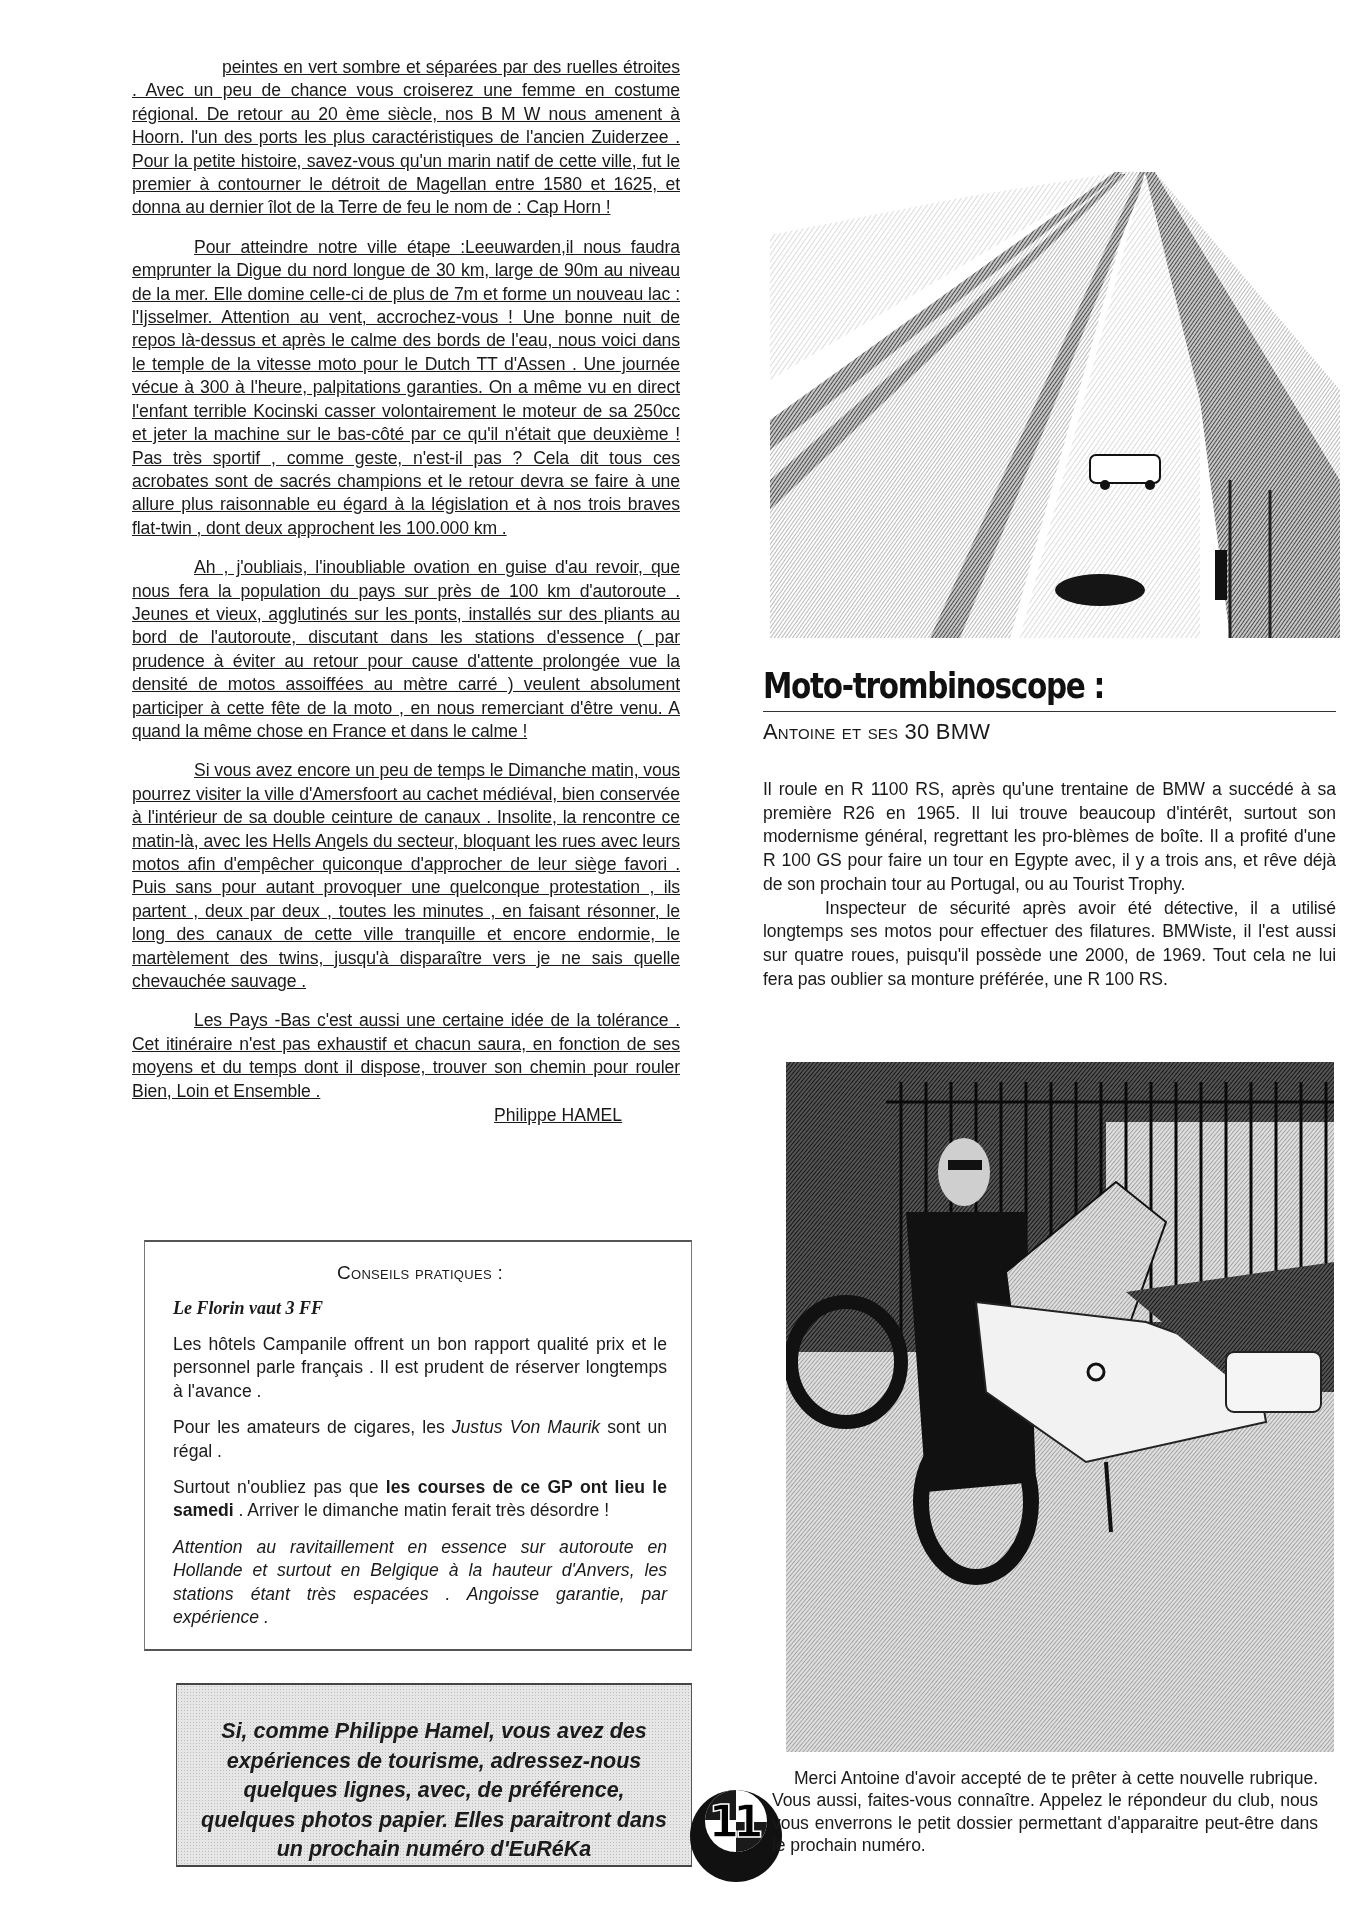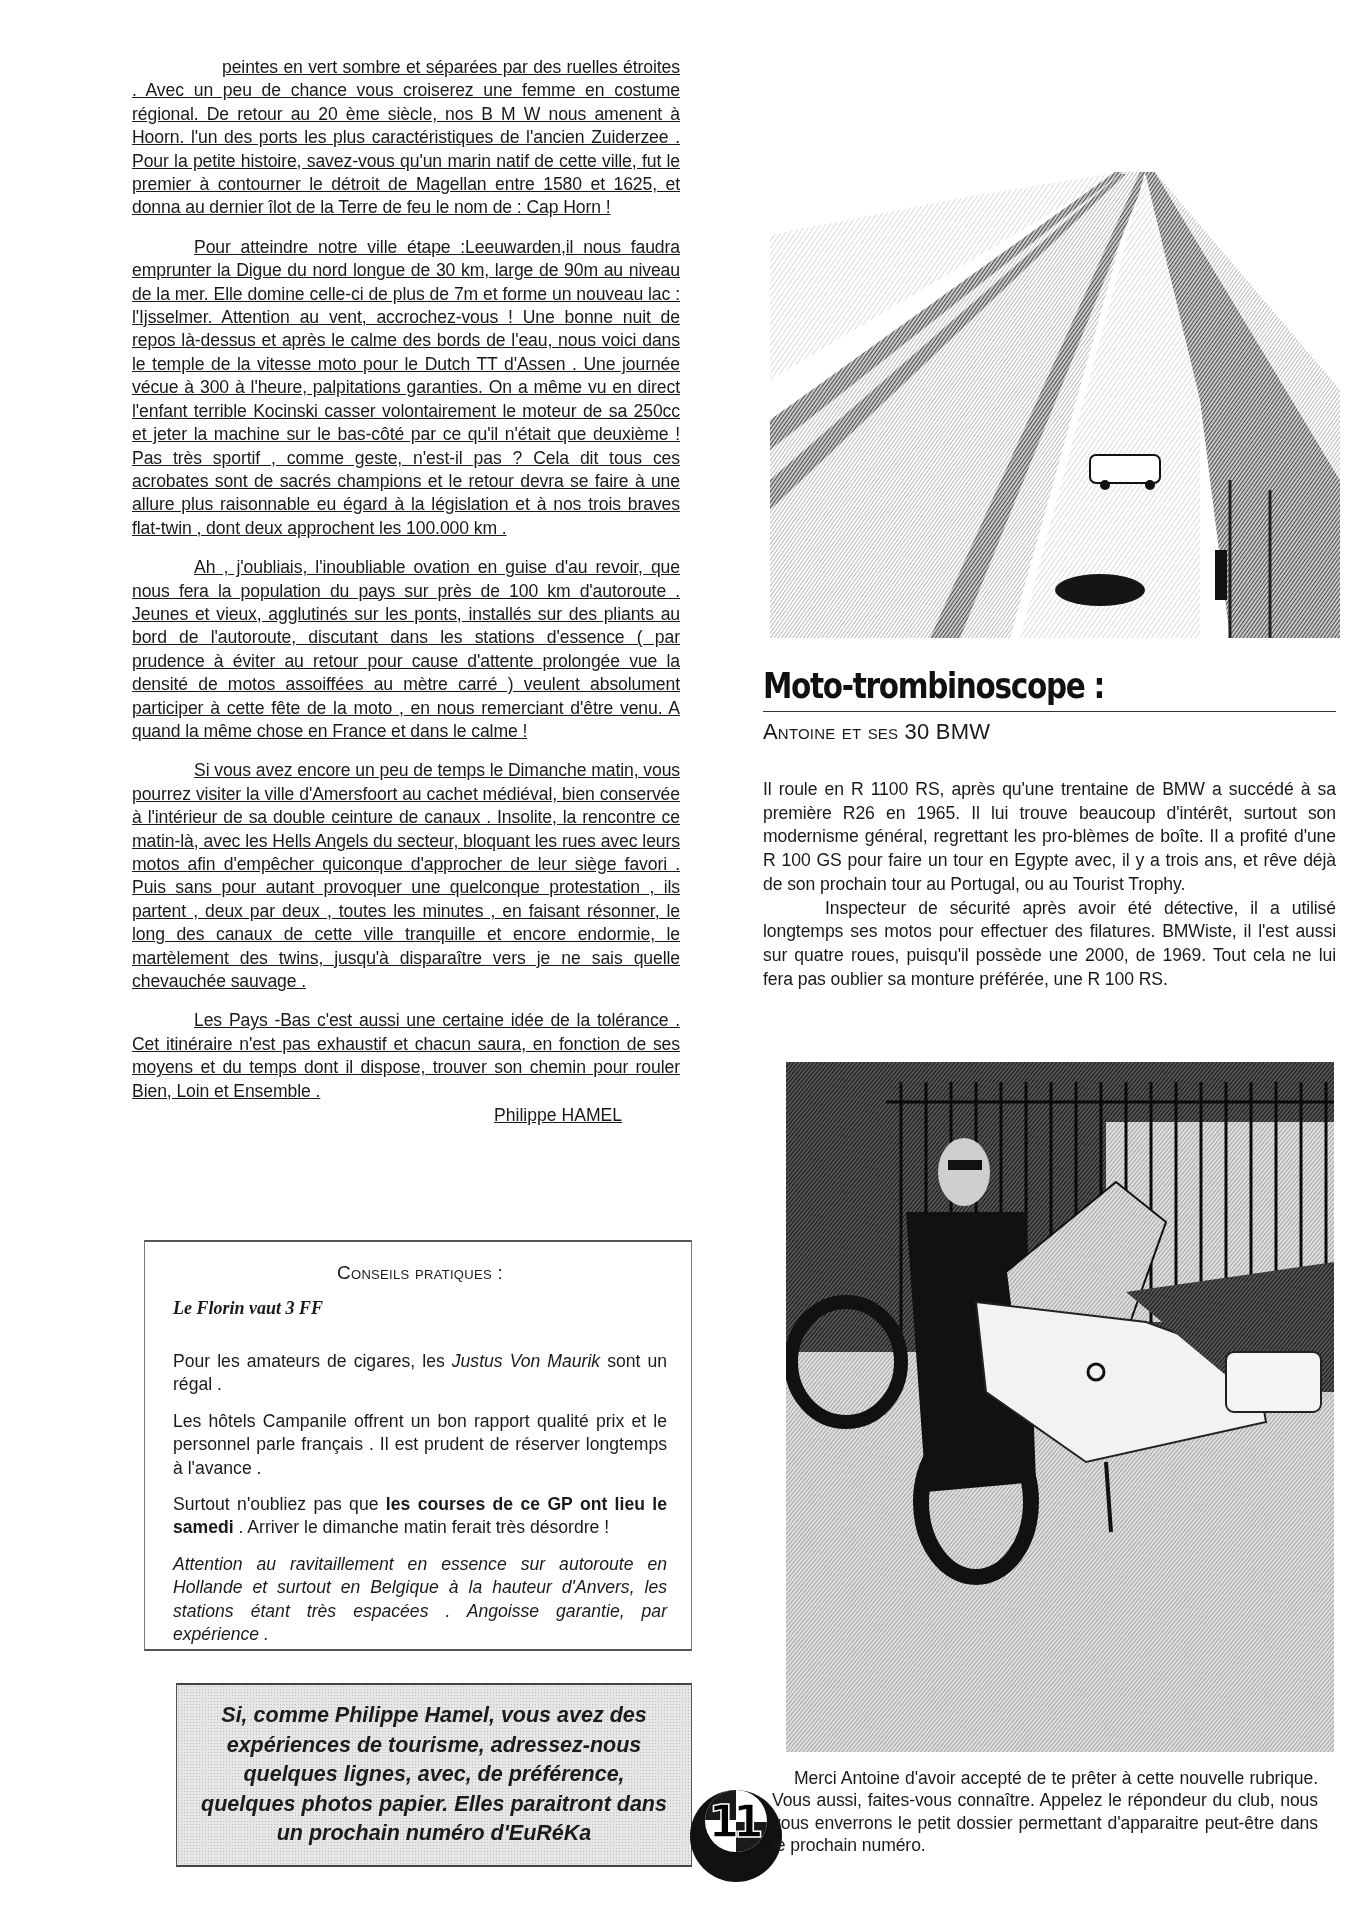--- a/index.html
+++ b/index.html
@@ -15,34 +15,34 @@
   .para.indent { text-indent: 62px; }
   .gap { height: 16px; }
   .signature { font-size: 17.6px; line-height: 24px; margin: 0 0 0 362px; }
 
   .tips-box {
     position: absolute; left: 144px; top: 1240px; width: 548px; height: 411px;
     border: 1px solid #777; border-top: 2px solid #555; border-bottom: 2px solid #555;
     box-sizing: border-box; padding: 20px 24px 0 28px;
   }
   .tips-title { text-align: center; font-size: 19px; margin: 0 0 14px 0; font-variant: small-caps; letter-spacing: 0.3px; }
-  .tips-florin { font-family: "Liberation Serif", serif; font-style: italic; font-weight: bold; font-size: 18px; margin: 0 0 31px 0; }
+  .tips-florin { font-family: "Liberation Serif", serif; font-style: italic; font-weight: bold; font-size: 18px; margin: 0 0 14px 0; }
   .tips-p { font-size: 17.6px; line-height: 23.4px; text-align: justify; margin: 0 0 13px 0; }
   .tips-p i { font-style: italic; }
   .tips-p b { font-weight: bold; }
 
   .callout {
     position: absolute; left: 176px; top: 1683px; width: 516px; height: 184px;
     border: 1px solid #555; border-top: 2px solid #444; border-bottom: 2px solid #444;
     box-sizing: border-box;
     background-color: #e6e6e6;
     background-image: radial-gradient(#bdbdbd 0.8px, transparent 0.9px);
     background-size: 3px 3px;
-    display: flex; align-items: flex-start; justify-content: center; text-align: center;
-    padding: 16px 18px;
+    display: flex; align-items: flex-end; justify-content: center; text-align: center;
+    padding: 0 18px;
   }
   .callout-text { font-size: 21.5px; line-height: 29.6px; font-weight: bold; font-style: italic; margin: 0; color: #1b1b1b; }
 
   .page-badge {
     position: absolute; left: 690px; top: 1790px; width: 92px; height: 92px; border-radius: 50%;
     background: #111; display: flex; justify-content: center;
   }
   .page-badge-inner {
     width: 62px; height: 62px; border-radius: 50%;
     background: linear-gradient(180deg, #ffffff 0 50%, #ffffff 50%);
@@ -93,22 +93,22 @@
   <div class="gap"></div>
   <p class="para indent">Si vous avez encore un peu de temps le Dimanche matin, vous pourrez visiter la ville d'Amersfoort au cachet médiéval, bien conservée à l'intérieur de sa double ceinture de canaux . Insolite, la rencontre ce matin-là, avec les Hells Angels du secteur, bloquant les rues avec leurs motos afin d'empêcher quiconque d'approcher de leur siège favori . Puis sans pour autant provoquer une quelconque protestation , ils partent , deux par deux , toutes les minutes , en faisant résonner, le long des canaux de cette ville tranquille et encore endormie, le martèlement des twins, jusqu'à disparaître vers je ne sais quelle chevauchée sauvage .</p>
   <div class="gap"></div>
   <p class="para indent">Les Pays -Bas c'est aussi une certaine idée de la tolérance . Cet itinéraire n'est pas exhaustif et chacun saura, en fonction de ses moyens et du temps dont il dispose, trouver son chemin pour rouler Bien, Loin et Ensemble .</p>
   <p class="signature">Philippe HAMEL</p>
 </div>
 
 <div class="tips-box">
   <p class="tips-title">Conseils pratiques :</p>
   <p class="tips-florin">Le Florin vaut 3 FF</p>
+  <p class="tips-p">Les hôtels Campanile offrent un bon rapport qualité prix et le personnel parle français . Il est prudent de réserver longtemps à l'avance .</p>
   <p class="tips-p"><span>Pour les amateurs de cigares, les </span><i>Justus Von Maurik</i><span> sont un régal .</span></p>
-  <p class="tips-p">Les hôtels Campanile offrent un bon rapport qualité prix et le personnel parle français . Il est prudent de réserver longtemps à l'avance .</p>
   <p class="tips-p"><span>Surtout n'oubliez pas que </span><b>les courses de ce GP ont lieu le samedi</b><span> . Arriver le dimanche matin ferait très désordre !</span></p>
   <p class="tips-p" style="font-style:italic;">Attention au ravitaillement en essence sur autoroute en Hollande et surtout en Belgique à la hauteur d'Anvers, les stations étant très espacées . Angoisse garantie, par expérience .</p>
 </div>
 
 <div class="callout">
   <p class="callout-text">Si, comme Philippe Hamel, vous avez des expériences de tourisme, adressez-nous quelques lignes, avec, de préférence, quelques photos papier. Elles paraitront dans un prochain numéro d'EuRéKa</p>
 </div>
 
 <div class="page-badge">
   <div class="page-badge-inner">

